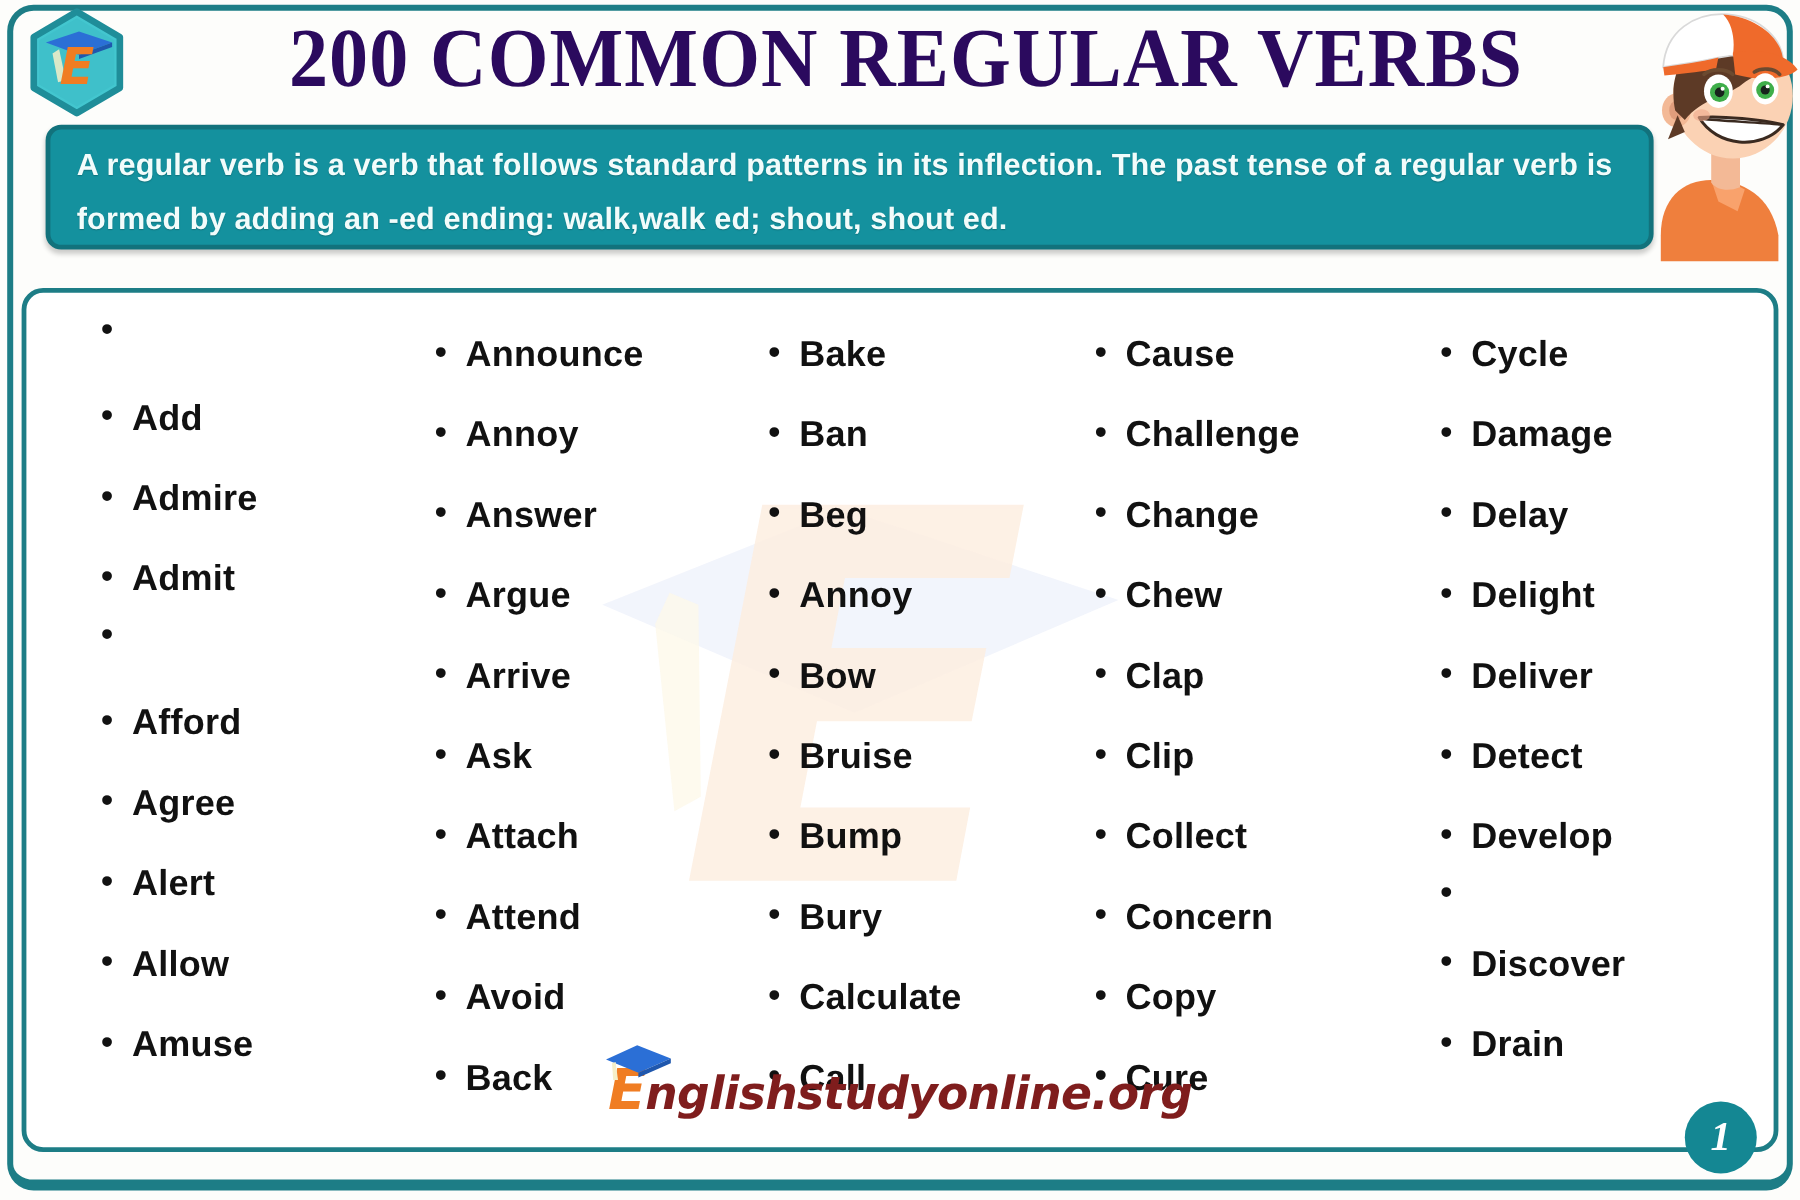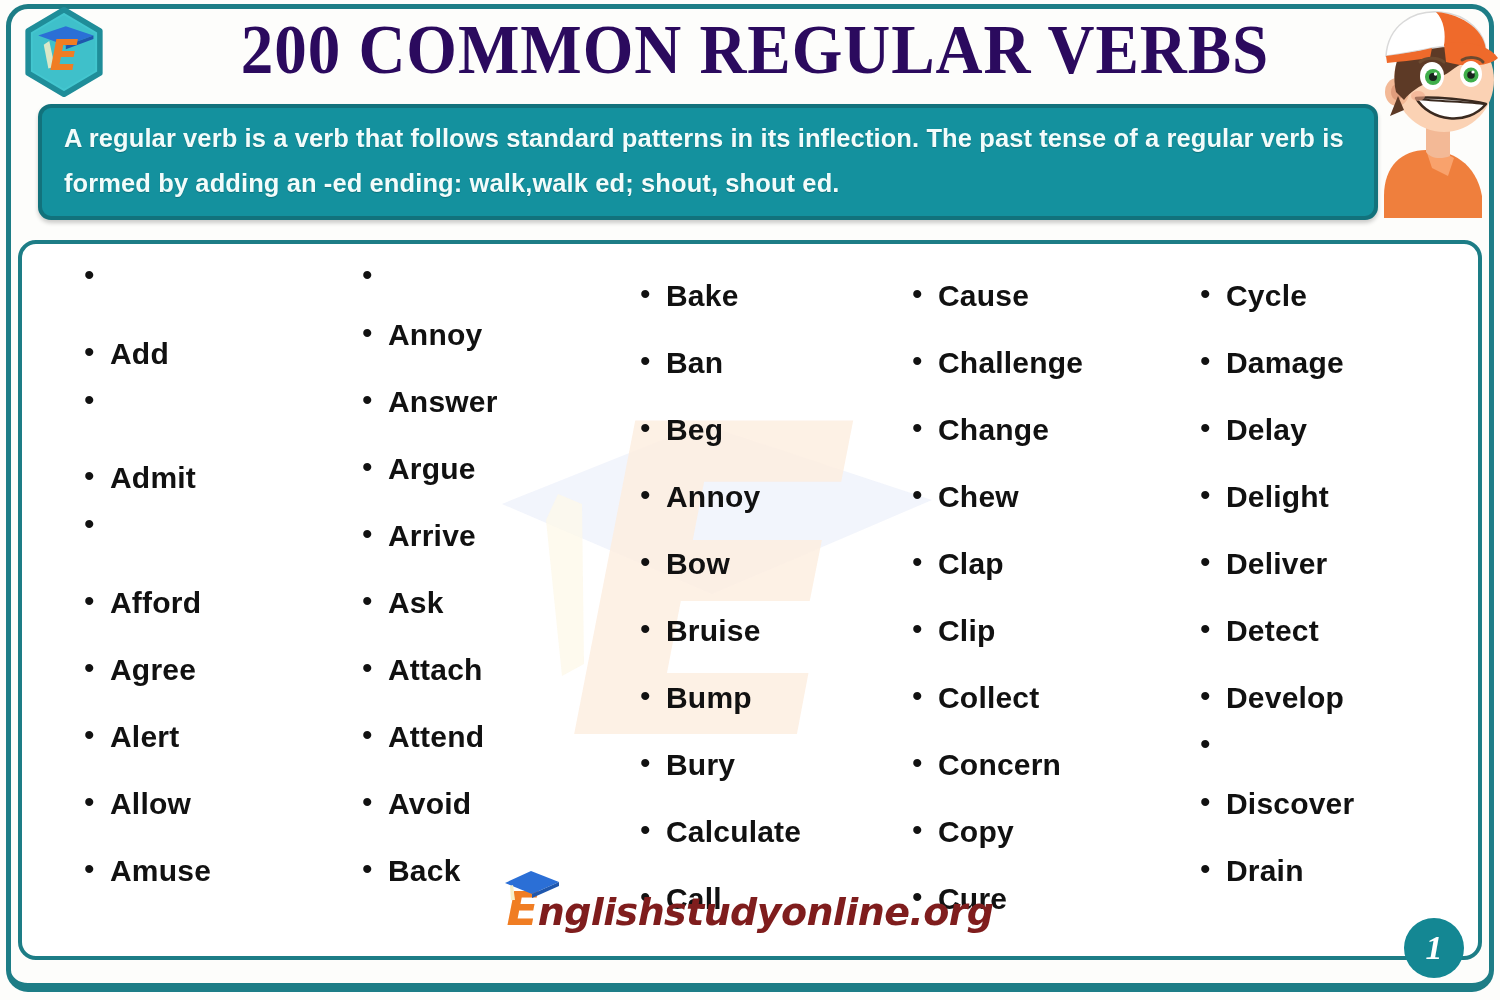--- a/index.html
+++ b/index.html
@@ -57,21 +57,21 @@
     letter-spacing:1px;
     transform:scaleX(.93);
     transform-origin:center center;
     white-space:nowrap;
   }
 
   
   #desc-box {
     position:absolute;
     left:38px; top:104px;
-    width:1340px; height:116px;
+    width:1340px; height:104px;
     background:#14919e;
     border:4px solid #12727c;
     border-radius:13px;
     box-shadow:0 3px 4px rgba(0,0,0,.20);
     z-index:3;
     padding:8px 20px 0 22px;
   }
   #desc-text {
     color:#f2fcfb;
     font-size:25.5px;
@@ -269,20 +269,21 @@
       <div class="verb-col">
         <div class="verb-item">
             <span class="verb-bullet">•</span>
           </div>
         <div class="verb-item">
             <span class="verb-bullet">•</span>
             <span class="verb-label">Add</span>
           </div>
         <div class="verb-item">
             <span class="verb-bullet">•</span>
+            <span class="verb-label">Admire</span>
           </div>
         <div class="verb-item">
             <span class="verb-bullet">•</span>
             <span class="verb-label">Admit</span>
           </div>
         <div class="verb-item">
             <span class="verb-bullet">•</span>
           </div>
         <div class="verb-item">
             <span class="verb-bullet">•</span>
@@ -302,20 +303,21 @@
           </div>
         <div class="verb-item">
             <span class="verb-bullet">•</span>
             <span class="verb-label">Amuse</span>
           </div>
       </div>
 
       <div class="verb-col">
         <div class="verb-item">
             <span class="verb-bullet">•</span>
+            <span class="verb-label">Announce</span>
           </div>
         <div class="verb-item">
             <span class="verb-bullet">•</span>
             <span class="verb-label">Annoy</span>
           </div>
         <div class="verb-item">
             <span class="verb-bullet">•</span>
             <span class="verb-label">Answer</span>
           </div>
         <div class="verb-item">

